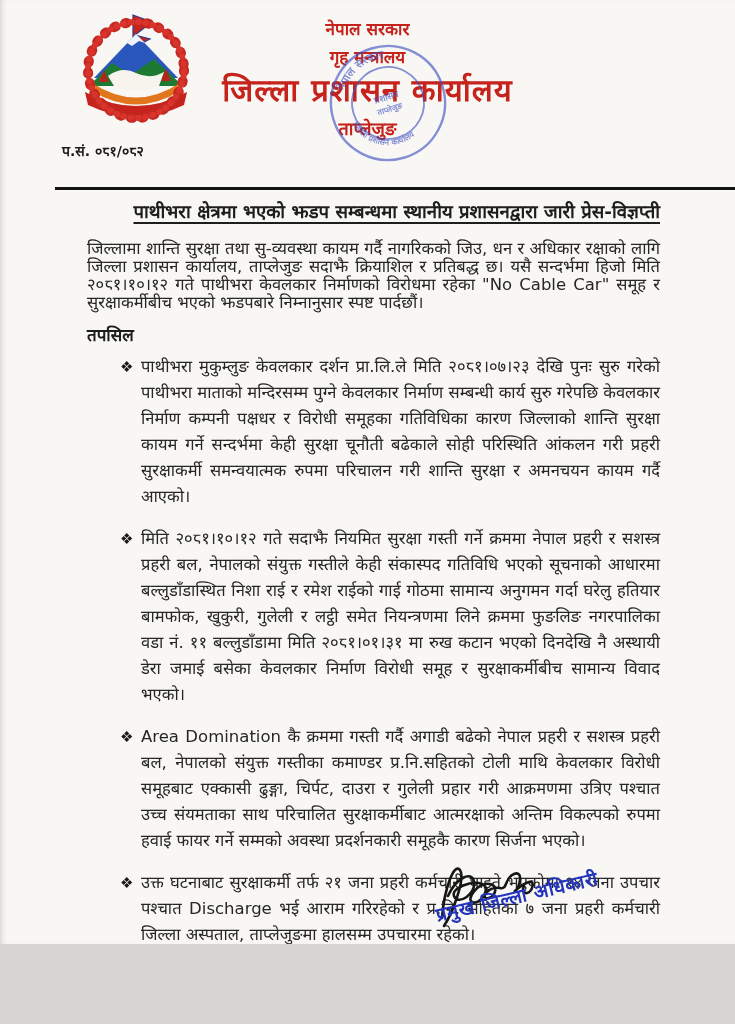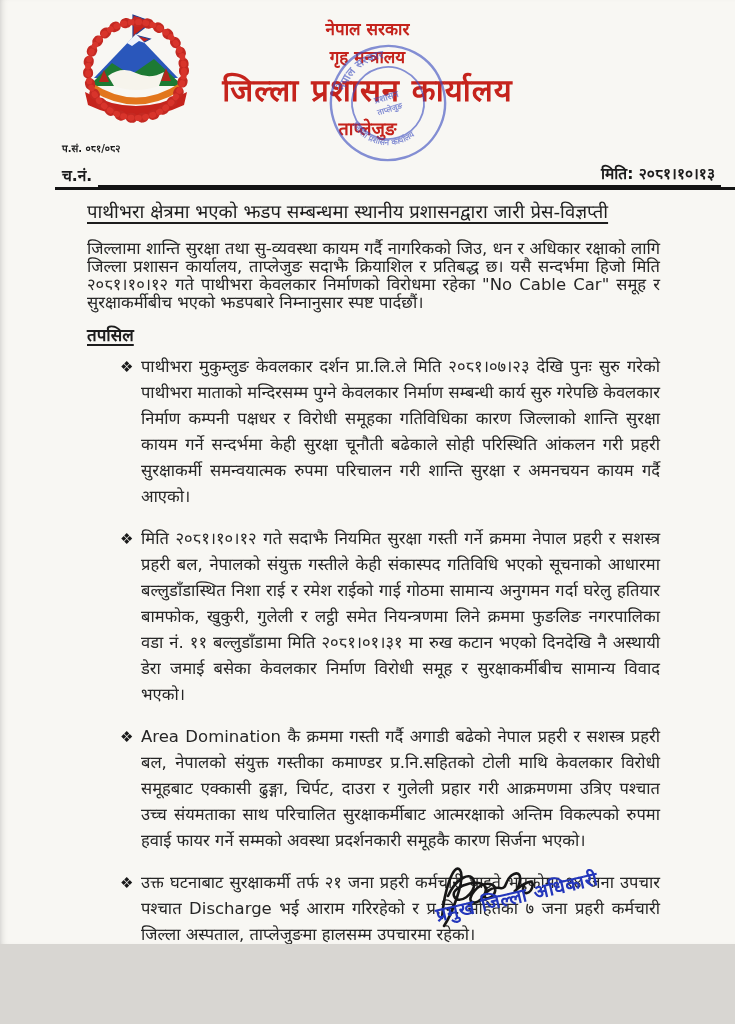--- a/index.html
+++ b/index.html
@@ -18,43 +18,43 @@
   .emblem { position:absolute; left:74px; top:12px; width:124px; height:120px; }
   .header-center {
     position:absolute; left:0; right:0; top:20px;
     text-align:center; color:#c5231c; font-weight:bold; line-height:1.15;
   }
   .h-gov      { font-size:17px; margin-bottom:8px; }
   .h-ministry { font-size:17px; margin-bottom:6px; }
   .h-office   { font-size:31px; letter-spacing:1px; margin-bottom:10px; }
   .h-district { font-size:18px; }
   .round-stamp { position:absolute; left:320px; top:38px; width:136px; height:130px; pointer-events:none; }
-  .ref1 { position:absolute; top:141px; left:62px; font-size:10px; font-weight:bold; color:#1c1c1c; }
+  .ref1 { position:absolute; top:141px; left:62px; font-size:14px; font-weight:bold; color:#1c1c1c; }
   .ref2 {
     position:absolute; top:162px; left:62px; right:14px;
     display:flex; align-items:flex-end;
     font-size:15.5px; font-weight:bold; color:#1c1c1c;
   }
   .ref2 .lbl  { padding-right:6px; padding-bottom:1px; }
   .ref2 .fill { flex:1; border-bottom:2px solid #141414; height:20px; }
   .ref2 .date { border-bottom:2px solid #141414; padding:0 6px 1px 12px; }
   .rule { position:absolute; top:187px; left:55px; right:0; height:3px; background:#141414; }
   
   .content { position:absolute; top:200px; left:87px; width:573px; }
   .doc-title {
-    text-align:left; font-weight:normal; font-size:18.5px; color:#1d1d1d;
+    text-align:right; font-weight:bold; font-size:18.5px; color:#1d1d1d;
     text-decoration:underline; text-decoration-thickness:2px; text-underline-offset:4px;
     margin-bottom:15px; line-height:1.35;
   }
   .intro {
     font-size:16.5px; line-height:18px; text-align:justify; color:#262626;
   }
   .list-heading {
     margin-top:11px; font-size:17px; font-weight:bold; color:#1d1d1d;
-    text-decoration:underline; text-decoration-thickness:2px; text-underline-offset:3px;
+    text-decoration-thickness:2px; text-underline-offset:3px;
     display:inline-block;
   }
   ul.bullets { list-style:none; margin-top:8px; padding-left:33px; }
   ul.bullets li {
     position:relative; padding-left:21px;
     font-size:16.5px; line-height:26px; text-align:justify;
     margin-bottom:16px; color:#262626;
   }
   ul.bullets li .marker {
     position:absolute; left:0; top:0; font-size:15px; color:#191919;
@@ -117,29 +117,20 @@
       <text x="68" y="62" font-size="9" fill="#3d4ec0" font-weight="bold" text-anchor="middle" font-family="DejaVu Sans, sans-serif">प्रशासन</text>
       <text x="68" y="74" font-size="8" fill="#3d4ec0" font-weight="bold" text-anchor="middle" font-family="DejaVu Sans, sans-serif">ताप्लेजुङ</text>
     </g>
   </svg>
 
   <div class="ref1">
     <span>प.सं.</span>
     <span> </span>
     <span>०८१/०८२</span>
   </div>
-  <div class="ref2">
-    <span class="lbl">च.नं.</span>
-    <span class="fill"></span>
-    <span class="date">
-      <span>मिति:</span>
-      <span> </span>
-      <span>२०८१।१०।१३</span>
-    </span>
-  </div>
   <div class="rule"></div>
 
   <div class="content">
     <div class="doc-title">पाथीभरा क्षेत्रमा भएको झडप सम्बन्धमा स्थानीय प्रशासनद्वारा जारी प्रेस-विज्ञप्ती</div>
     <p class="intro">जिल्लामा शान्ति सुरक्षा तथा सु-व्यवस्था कायम गर्दै नागरिकको जिउ, धन र अधिकार रक्षाको लागि जिल्ला प्रशासन कार्यालय, ताप्लेजुङ सदाझै क्रियाशिल र प्रतिबद्ध छ। यसै सन्दर्भमा हिजो मिति २०८१।१०।१२ गते पाथीभरा केवलकार निर्माणको विरोधमा रहेका "No Cable Car" समूह र सुरक्षाकर्मीबीच भएको झडपबारे निम्नानुसार स्पष्ट पार्दछौं।</p>
     <span class="list-heading">तपसिल</span>
     <ul class="bullets">
       <li>
         <span class="marker">❖</span>
         <span>पाथीभरा मुकुम्लुङ केवलकार दर्शन प्रा.लि.ले मिति २०८१।०७।२३ देखि पुनः सुरु गरेको पाथीभरा माताको मन्दिरसम्म पुग्ने केवलकार निर्माण सम्बन्धी कार्य सुरु गरेपछि केवलकार निर्माण कम्पनी पक्षधर र विरोधी समूहका गतिविधिका कारण जिल्लाको शान्ति सुरक्षा कायम गर्ने सन्दर्भमा केही सुरक्षा चूनौती बढेकाले सोही परिस्थिति आंकलन गरी प्रहरी सुरक्षाकर्मी समन्वयात्मक रुपमा परिचालन गरी शान्ति सुरक्षा र अमनचयन कायम गर्दै आएको।</span>

